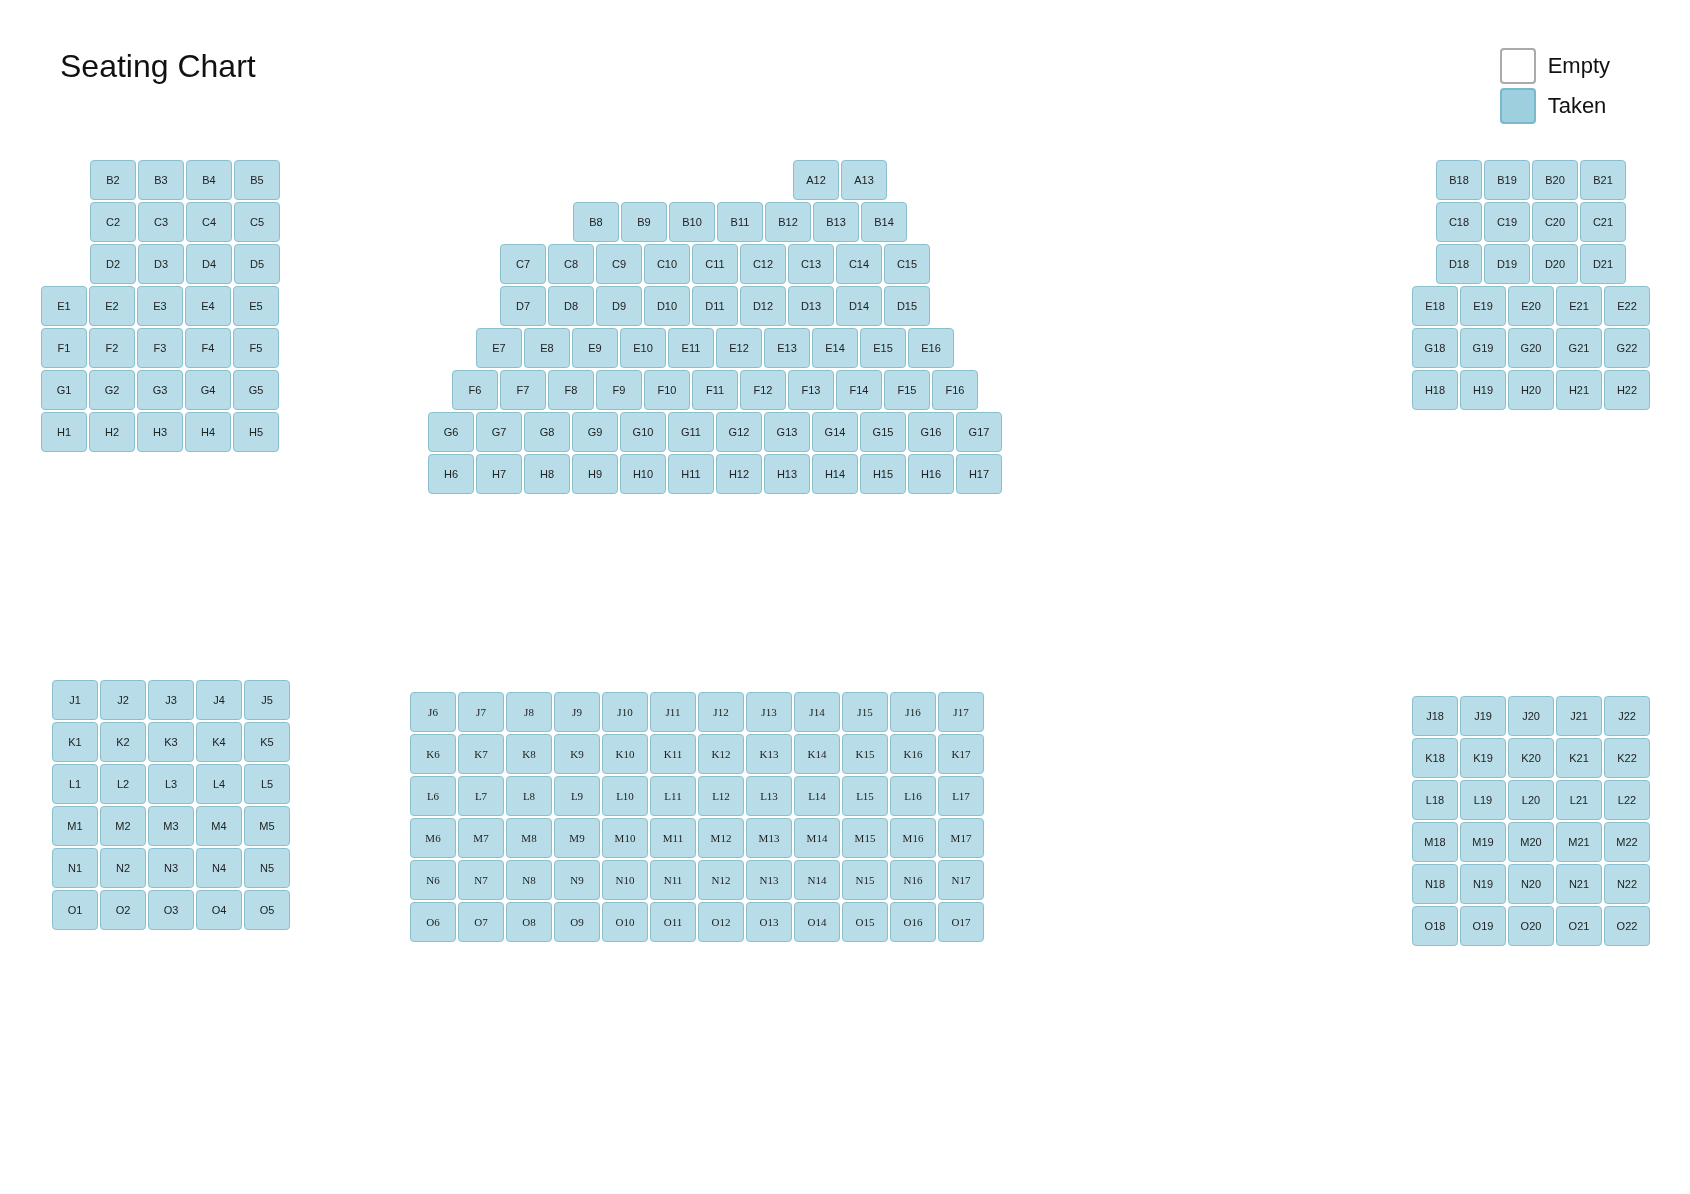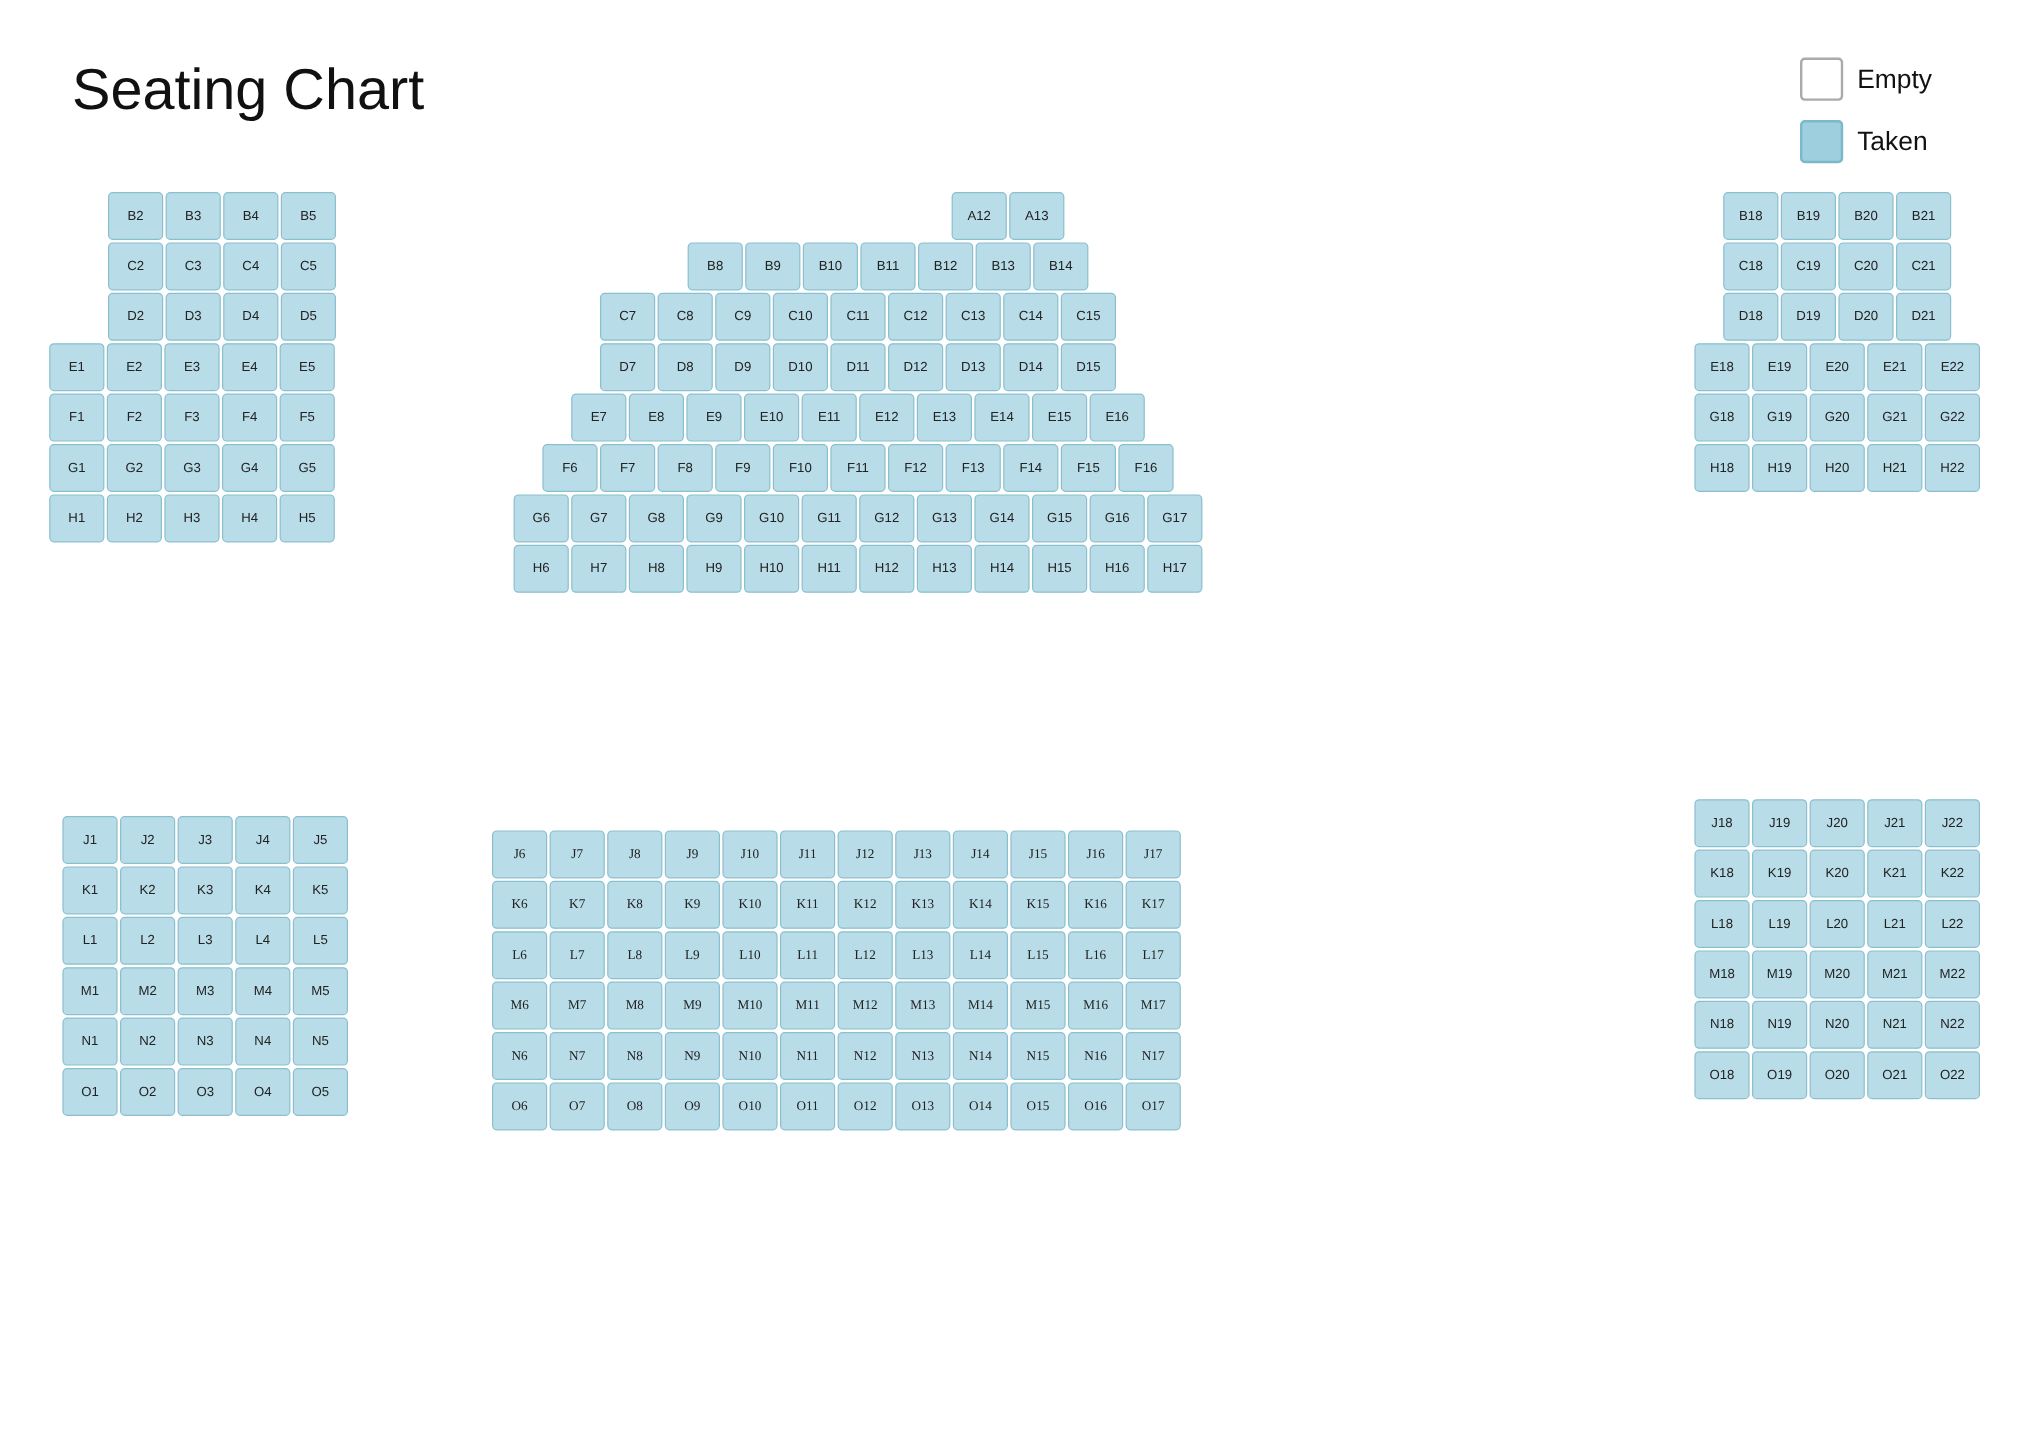--- a/index.html
+++ b/index.html
@@ -5,34 +5,34 @@
     * { box-sizing: border-box; margin: 0; padding: 0; }
     body {
       background: #fff;
       font-family: Arial, sans-serif;
       width: 1690px;
       min-height: 1194px;
       position: relative;
       overflow: hidden;
     }
     .page-title {
-      font-size: 48px;
+      font-size: 32px;
       font-weight: 300;
       color: #111;
       position: absolute;
       top: 48px;
       left: 60px;
     }
     .legend {
       position: absolute;
       top: 48px;
       right: 80px;
       display: flex;
       flex-direction: column;
-      gap: 16px;
+      gap: 4px;
     }
     .legend-item {
       display: flex;
       align-items: center;
       gap: 12px;
       font-size: 22px;
       color: #111;
     }
     .legend-box {
       width: 36px;
@@ -406,21 +406,21 @@
         <div class="seat">O10</div>
         <div class="seat">O11</div>
         <div class="seat">O12</div>
         <div class="seat">O13</div>
         <div class="seat">O14</div>
         <div class="seat">O15</div>
         <div class="seat">O16</div>
         <div class="seat">O17</div>
       </div>
     </div>
-    <div style="position: absolute; top: 506px; right: 0px; margin-left: 25px;">
+    <div style="position: absolute; top: 536px; right: 0px; margin-left: 25px;">
       <div class="row">
         <div class="seat">J18</div>
         <div class="seat">J19</div>
         <div class="seat">J20</div>
         <div class="seat">J21</div>
         <div class="seat">J22</div>
       </div>
       <div class="row">
         <div class="seat">K18</div>
         <div class="seat">K19</div>

